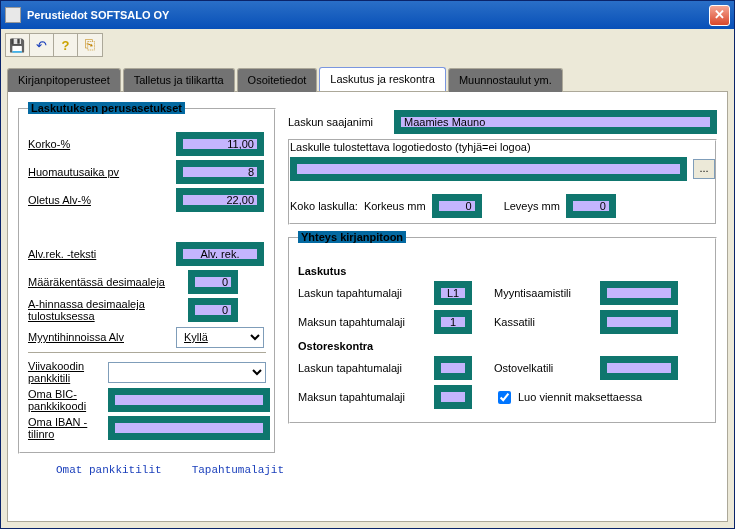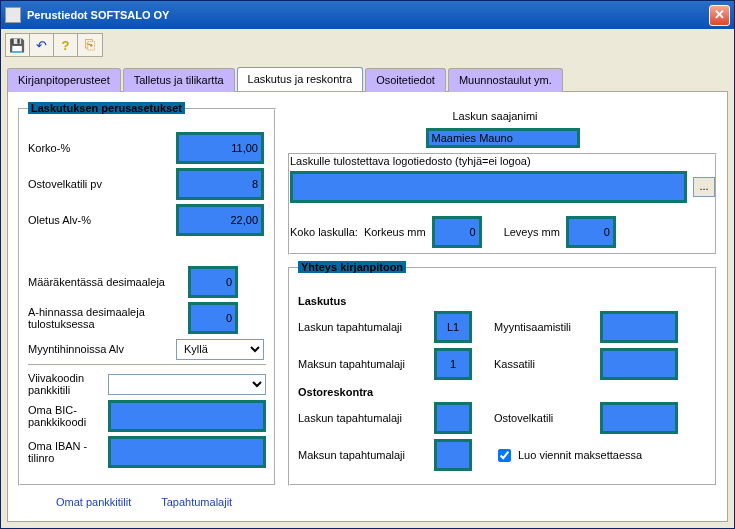--- a/index.html
+++ b/index.html
@@ -69,21 +69,21 @@
 .tabs {
   display: flex;
   padding: 0 6px;
   margin-top: 6px;
   gap: 2px;
   position: relative;
   z-index: 2;
 }
 .tab {
   padding: 5px 10px 4px;
-  background: #c4b5fd;
+  background: #737373;
   border: 1px solid #aca899;
   border-bottom: none;
   border-radius: 3px 3px 0 0;
   cursor: pointer;
   position: relative;
   top: 1px;
 }
 .tab.active {
   background: #fff;
   border-color: #7a96df;
@@ -117,27 +117,28 @@
   font-weight: bold;
   margin-bottom: -10px;
 }
 .left-col { width: 258px; }
 .right-col { flex: 1; }
 .field-row {
   display: flex;
   align-items: center;
   margin-bottom: 4px;
   min-height: 22px;
+  text-decoration: underline;
 }
 .field-row label { flex: 0 0 148px; }
 .field-row .wide-label { flex: 0 0 160px; }
 .input {
-  border: 3px solid #0f766e;
-  background: #3b82f6;
-  height: 32px;
+  border: 7px solid #0f766e;
+  background: #c4b5fd;
+  height: 24px;
   padding: 1px 3px;
   font: inherit;
 }
 .input.num { width: 88px; text-align: right; }
 .input.small { width: 50px; text-align: right; }
 .input.tiny { width: 38px; text-align: center; }
 .input.mid { width: 78px; }
 .input.full { flex: 1; }
 .select {
   border: 1px solid #7f9db9;
@@ -155,21 +156,21 @@
 .browse-btn {
   width: 22px; height: 20px;
   border: 1px solid #7f9db9;
   background: #ece9d8;
   font-size: 11px;
   text-align: center;
   line-height: 17px;
   cursor: pointer;
 }
 .links { margin-top: 10px; padding-left: 38px; display: flex; gap: 30px; }
-.links a { color: #1a3fbb; text-decoration: none; cursor: pointer; }
+.links a { color: #1a3fbb; text-decoration: none; cursor: pointer; font-family: Liberation Mono, monospace; }
 .chk { display: flex; align-items: center; gap: 4px; }
 .chk input { width: 13px; height: 13px; }
 .inner-box {
   border: 2px groove #fff;
   margin-top: 4px;
 }
 </style>
 </head>
 <body>
 
@@ -194,44 +195,48 @@
         </div>
       <div class="tb-btn">
           <span style="color:#c08000;">⎘</span>
         </div>
     </div>
   </div>
 
   <div class="tabs">
     <div class="tab">Kirjanpitoperusteet</div>
     <div class="tab">Talletus ja tilikartta</div>
+    <div class="tab">Osoitetiedot</div>
     <div class="tab active">Laskutus ja reskontra</div>
-    <div class="tab">Osoitetiedot</div>
     <div class="tab">Muunnostaulut ym.</div>
   </div>
 
   <div class="tab-body">
     <div class="row-top">
 
       <div class="left-col groupbox">
         <span class="legend">Laskutuksen perusasetukset</span>
 
         <div class="field-row">
           <label>Korko-%</label>
           <input class="input num" value="11,00" style="">
         </div>
         <div class="field-row">
-          <label>Ostovelkatili pv</label>
+          <label>Huomautusaika pv</label>
           <input class="input num" value="8" style="">
         </div>
         <div class="field-row">
           <label>Oletus Alv-%</label>
           <input class="input num" value="22,00" style="">
         </div>
         <div class="field-row">
+        </div>
+        <div class="field-row">
+          <label>Alv.rek. -teksti</label>
+          <input class="input num" style="text-align: center;" value="Alv. rek.">
         </div>
         <div class="field-row">
           <label class="wide-label">Määräkentässä desimaaleja</label>
           <input class="input small" value="0" style="">
         </div>
         <div class="field-row">
           <label class="wide-label" style="line-height:12px;">A-hinnassa desimaaleja tulostuksessa</label>
           <input class="input small" value="0" style="">
         </div>
         <div class="field-row">
@@ -249,21 +254,21 @@
           <label style="flex:0 0 80px;line-height:12px;">Oma BIC-pankkikoodi</label>
           <input class="input full" style="">
         </div>
         <div class="field-row">
           <label style="flex:0 0 80px;line-height:12px;">Oma IBAN -tilinro</label>
           <input class="input full" style="">
         </div>
       </div>
 
       <div class="right-col">
-        <div class="rowline" style="margin-top:8px;flex-direction:column;">
+        <div class="rowline" style="margin-top:8px;">
           <label style="width:100px;">Laskun saajanimi</label>
           <input class="input" style="flex: 1 1 0%;" value="Maamies Mauno">
         </div>
 
         <div class="inner-box">
           <div style="margin-bottom:4px;">Laskulle tulostettava logotiedosto (tyhjä=ei logoa)</div>
           <div class="rowline">
             <input class="input" style="flex: 1 1 0%;" value="">
             <div class="browse-btn">...</div>
           </div>

